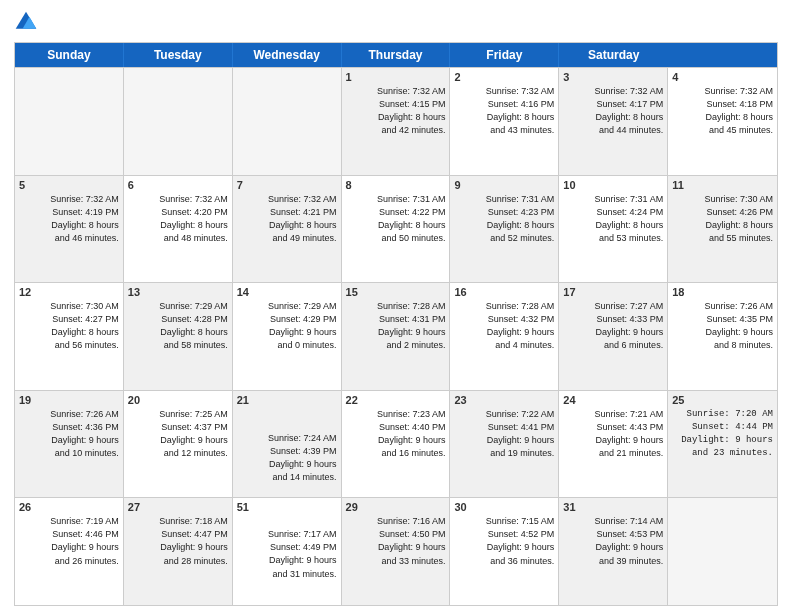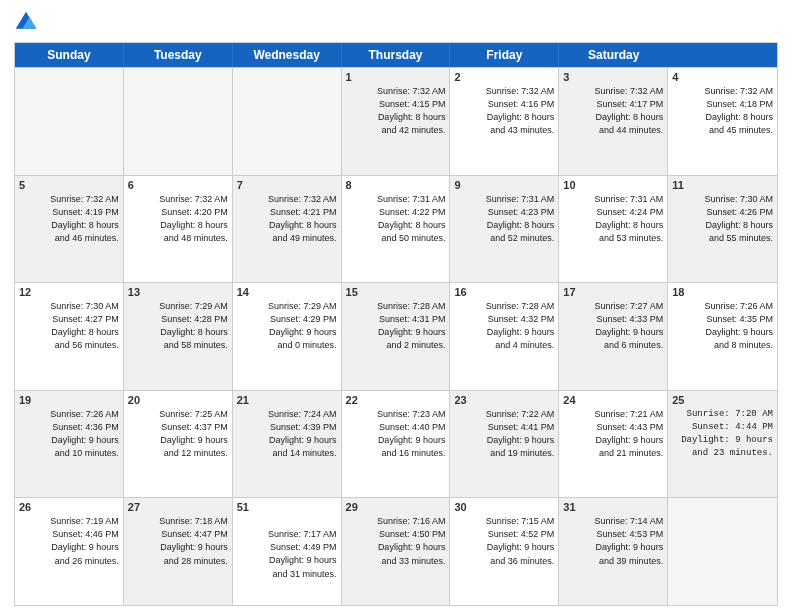--- a/index.html
+++ b/index.html
@@ -284,21 +284,21 @@
           </div>
           <div class="cal-cell">
             <div class="day-num">20</div>
             <div class="day-info" style="white-space: pre-line;">Sunrise: 7:25 AM
 Sunset: 4:37 PM
 Daylight: 9 hours
 and 12 minutes.</div>
           </div>
           <div class="cal-cell shaded">
             <div class="day-num">21</div>
-            <div class="day-info" style="white-space: pre-line;">Sunrise: 7:24 AM
+            <div class="day-info" style="white-space: pre-line; margin-top: 24px;">Sunrise: 7:24 AM
 Sunset: 4:39 PM
 Daylight: 9 hours
 and 14 minutes.</div>
           </div>
           <div class="cal-cell">
             <div class="day-num">22</div>
             <div class="day-info" style="white-space: pre-line;">Sunrise: 7:23 AM
 Sunset: 4:40 PM
 Daylight: 9 hours
 and 16 minutes.</div>

